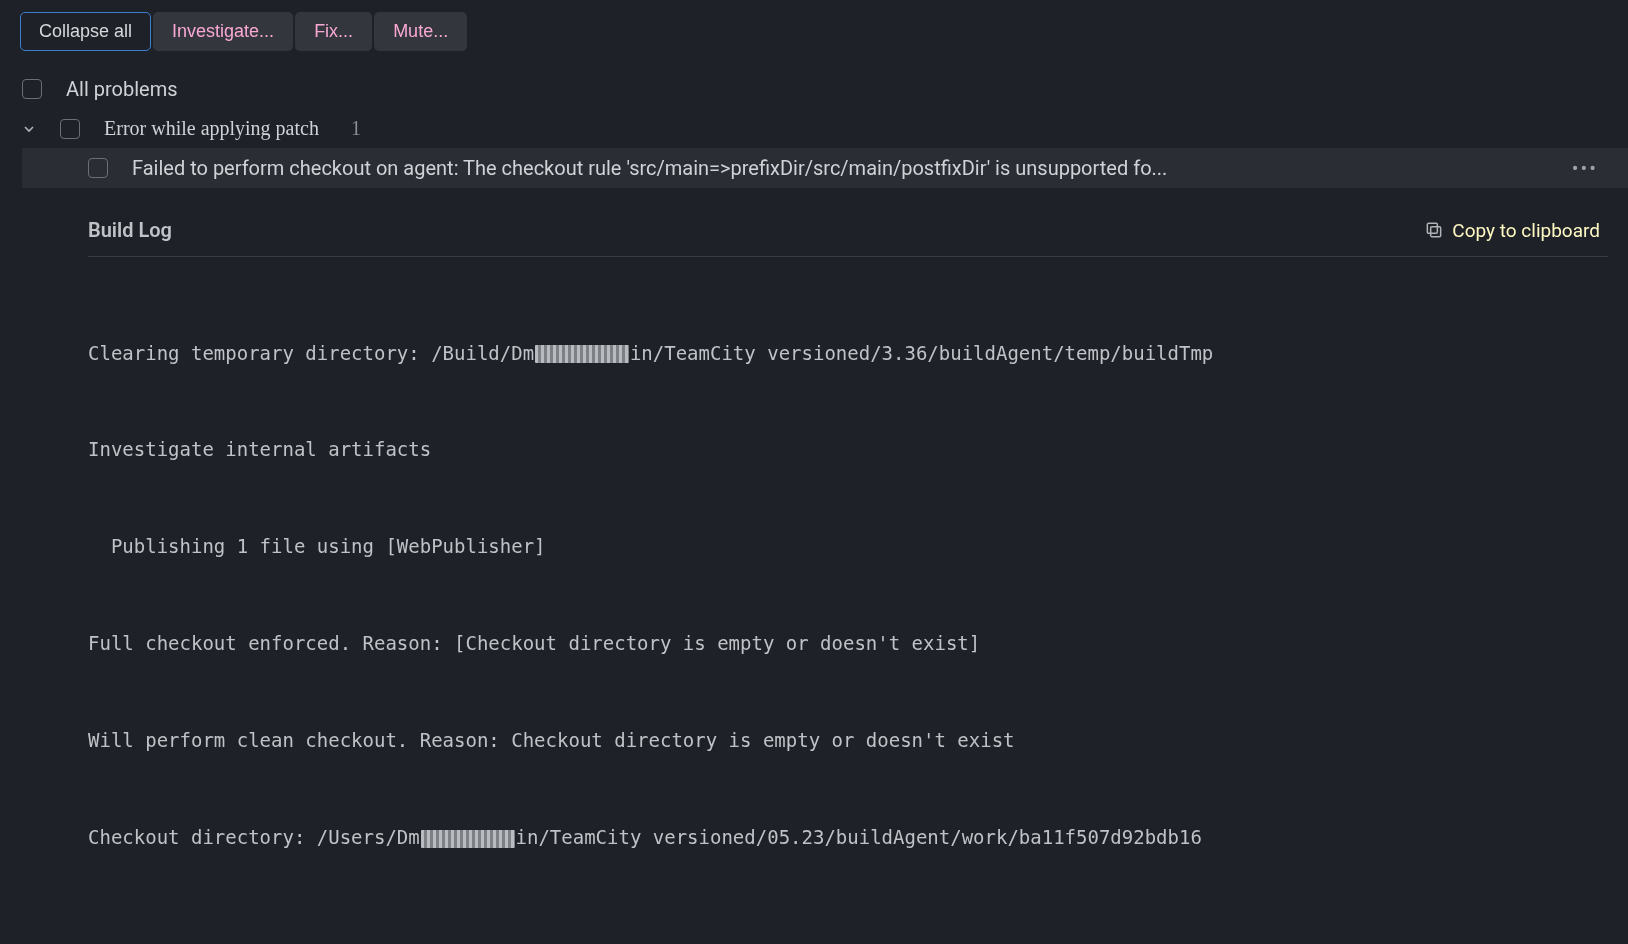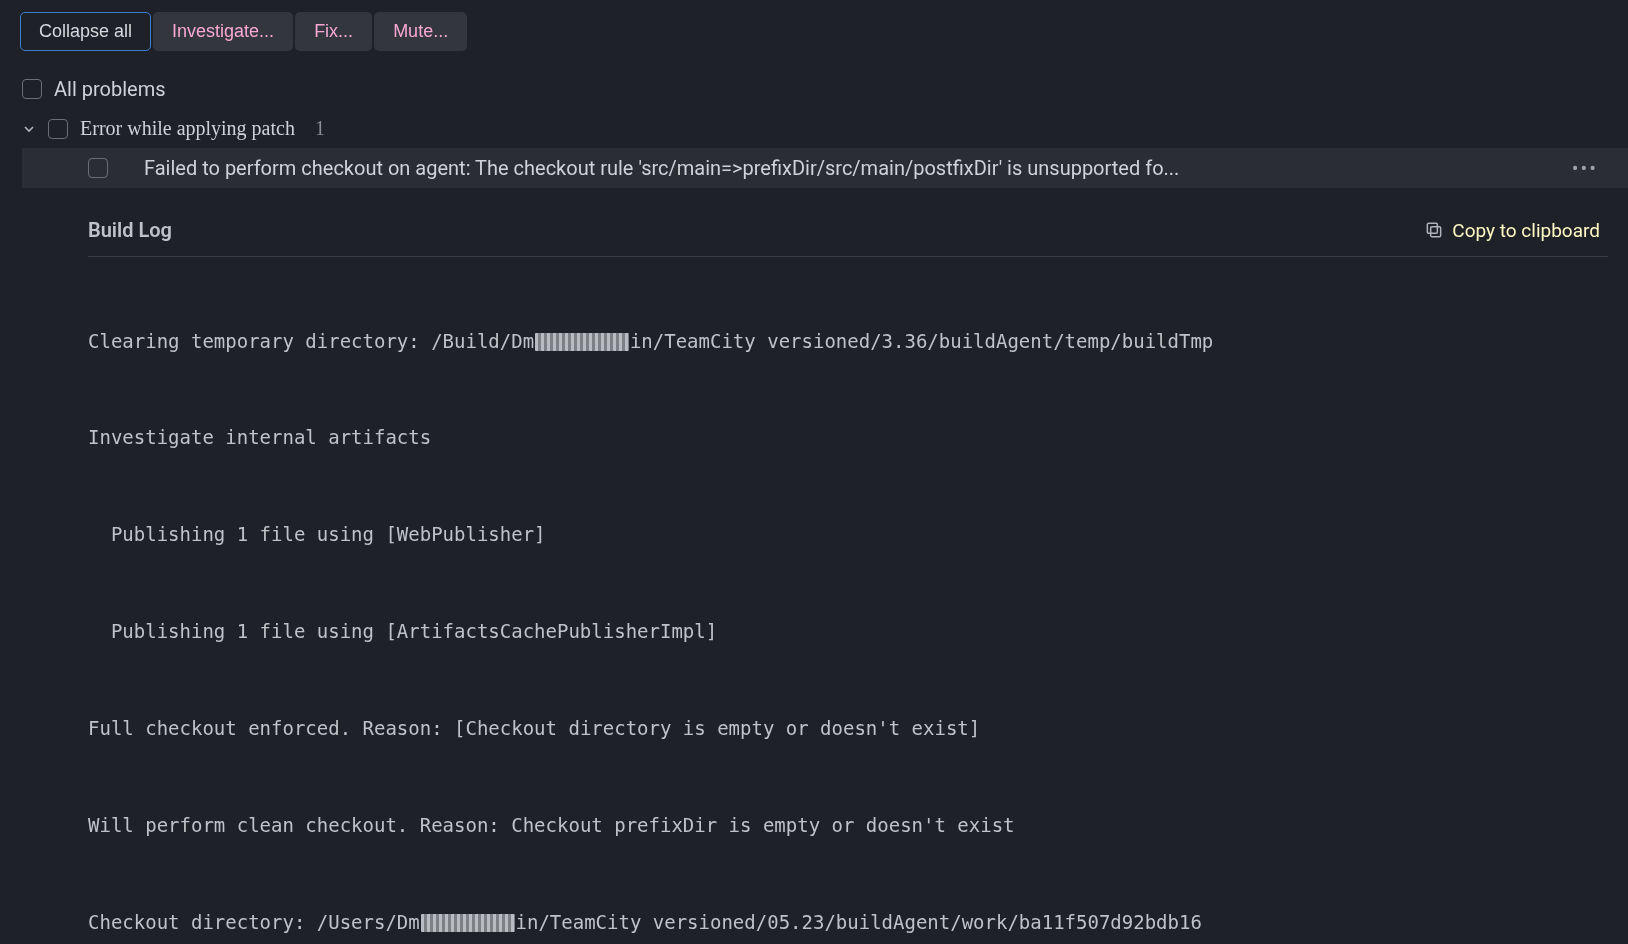--- a/index.html
+++ b/index.html
@@ -30,21 +30,21 @@
     background: transparent;
     border: 1.5px solid #3b7fd1;
     color: #d6d8db;
   }
   .tree {
     padding-left: 22px;
   }
   .tree-row {
     display: flex;
     align-items: center;
-    gap: 12px;
+    gap: 24px;
     padding: 8px 0;
     font-size: 20px;
     color: #cfd2d6;
   }
   .tree-row.selected {
     background: #2a2d33;
   }
   .chk {
     width: 20px;
     height: 20px;
@@ -67,37 +67,36 @@
   }
   .indent-0 { padding-left: 0; }
   .indent-1 { padding-left: 0; font-family: Liberation Serif, serif; }
   .indent-2 { padding-left: 66px; padding-right: 12px;}
   .problem-text {
     white-space: nowrap;
     overflow: hidden;
     text-overflow: ellipsis;
     flex: 1;
     color: #cfd2d6;
-    margin-left: 24px;
   }
   .more-icon {
     color: #9ea1a6;
     letter-spacing: 2px;
     padding-right: 18px;
   }
   .log-section {
     padding: 30px 20px 0 88px;
   }
   .log-header {
     display: flex;
     justify-content: space-between;
     align-items: center;
     border-bottom: 1px solid #3a3d43;
     padding-bottom: 14px;
-    margin-bottom: 3px;
+    margin-bottom: 15px;
     padding-right: 8px;
   }
   .log-title {
     font-size: 20px;
     font-weight: 600;
     color: #bfc2c6;
   }
   .copy-link {
     display: flex;
     align-items: center;
@@ -178,23 +177,22 @@
         </svg>
       </span>
       <span>Copy to clipboard</span>
     </span>
   </div>
 
   <div class="log-body">
     <span class="log-line"><span>Clearing temporary directory: /Build/Dm</span><span class="redact"></span><span>in/TeamCity versioned/3.36/buildAgent/temp/buildTmp</span></span>
     <span class="log-line">Investigate internal artifacts</span>
     <span class="log-line indent1">Publishing 1 file using [WebPublisher]</span>
-    <span class="log-line indent1">Publishing 1 file using [ArtifactsCachePublisherImpl]</span>
     <span class="log-line">Full checkout enforced. Reason: [Checkout directory is empty or doesn't exist]</span>
-    <span class="log-line">Will perform clean checkout. Reason: Checkout prefixDir is empty or doesn't exist</span>
+    <span class="log-line">Will perform clean checkout. Reason: Checkout directory is empty or doesn't exist</span>
     <span class="log-line"><span>Checkout directory: /Users/Dm</span><span class="redact"></span><span>in/TeamCity versioned/05.23/buildAgent/work/ba11f507d92bdb16</span></span>
     
     
     
     
     
   </div>
 </div>
 
 </body></html>

